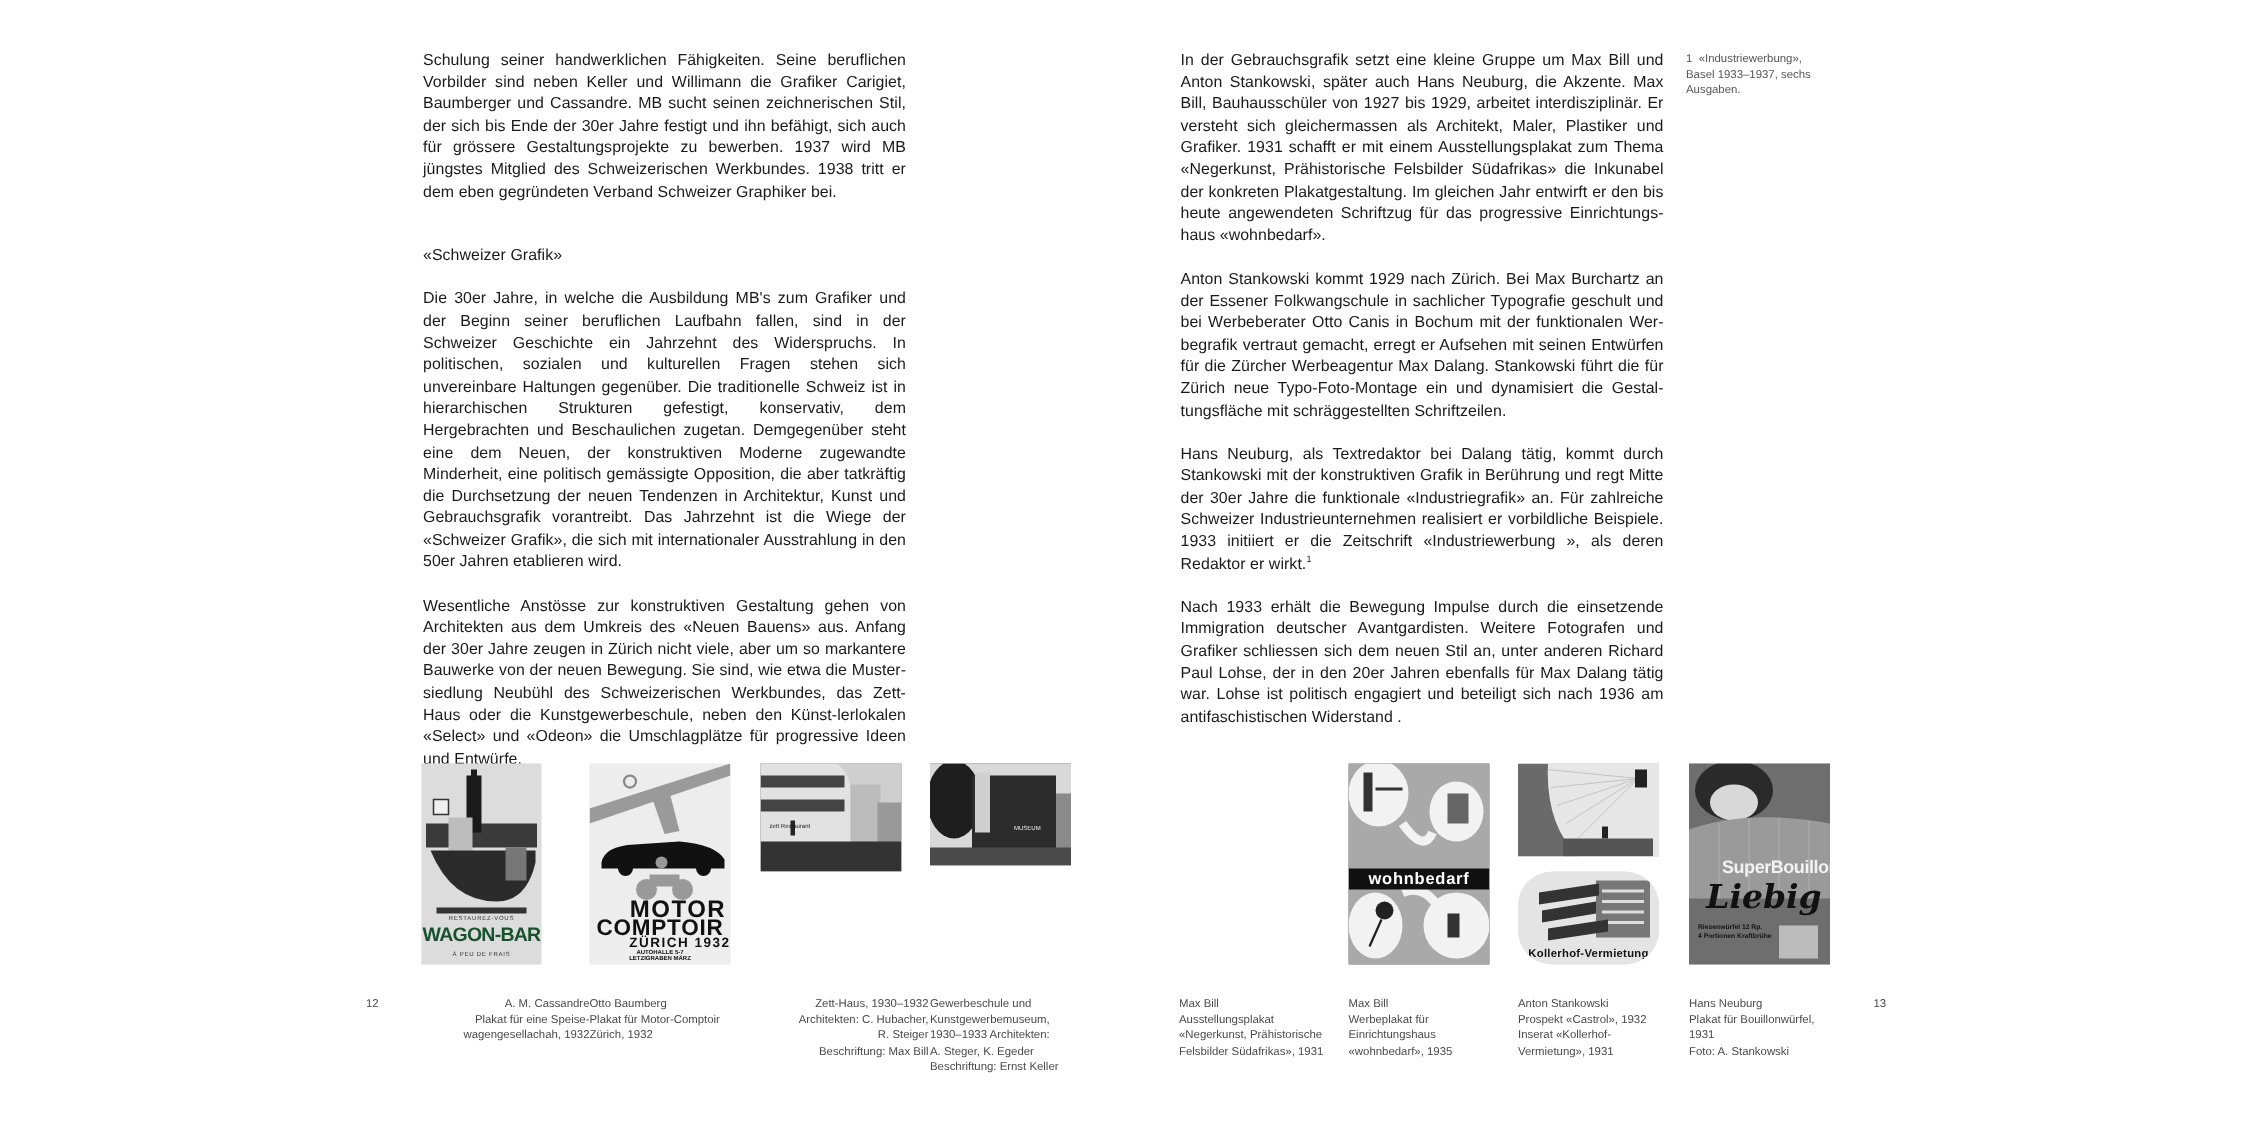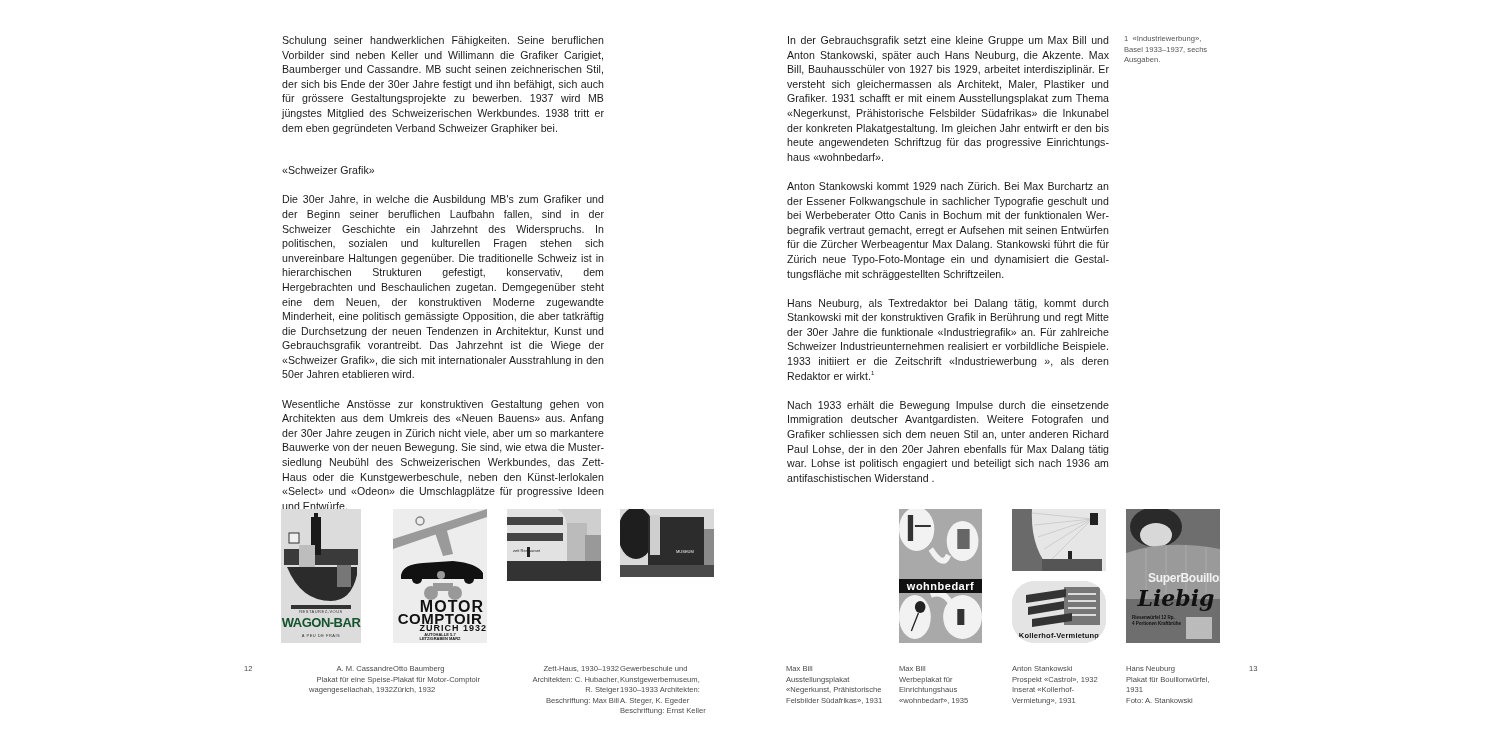--- a/index.html
+++ b/index.html
@@ -110,21 +110,21 @@
     <rect width="94" height="68" fill="#d9d9d9"></rect>
     <ellipse cx="16" cy="24" rx="18" ry="26" fill="#1e1e1e"></ellipse>
     <rect x="28" y="8" width="56" height="52" fill="#2c2c2c"></rect>
     <rect x="30" y="6" width="10" height="40" fill="#cfcfcf"></rect>
     <rect x="84" y="20" width="10" height="40" fill="#8a8a8a"></rect>
     <rect x="0" y="56" width="94" height="12" fill="#4a4a4a"></rect>
   </svg>
   <div style="position:absolute; left:56px; top:40px; font-size:4px; color:#eee;">MUSEUM</div>
 </div>
 
-<div class="figure" style="left:899px; top:509px; width:83px; height:134px; background:#737373;">
+<div class="figure" style="left:899px; top:509px; width:94px; height:134px; background:#737373;">
   <svg viewBox="0 0 94 134" preserveAspectRatio="none">
     <rect width="94" height="134" fill="#a9a9a9"></rect>
     <ellipse cx="20" cy="20" rx="20" ry="22" fill="#f2f2f2"></ellipse>
     <ellipse cx="72" cy="32" rx="18" ry="20" fill="#f2f2f2"></ellipse>
     <ellipse cx="18" cy="108" rx="18" ry="22" fill="#f2f2f2"></ellipse>
     <ellipse cx="72" cy="108" rx="22" ry="22" fill="#f2f2f2"></ellipse>
     <path d="M36 40 Q50 60 56 46" stroke="#f2f2f2" stroke-width="6" fill="none"></path>
     <path d="M36 86 Q50 80 60 96" stroke="#f2f2f2" stroke-width="6" fill="none"></path>
     <rect x="10" y="6" width="6" height="26" fill="#333"></rect>
     <rect x="18" y="16" width="18" height="2" fill="#333"></rect>

